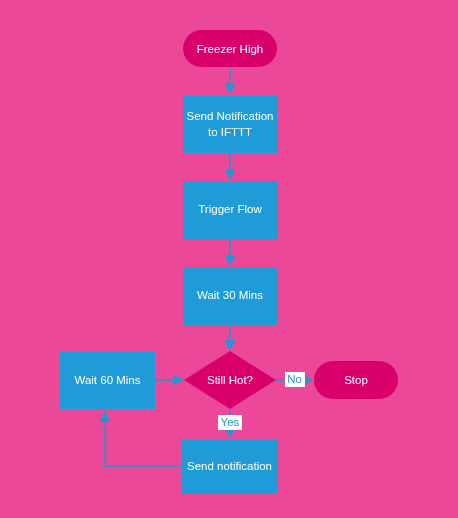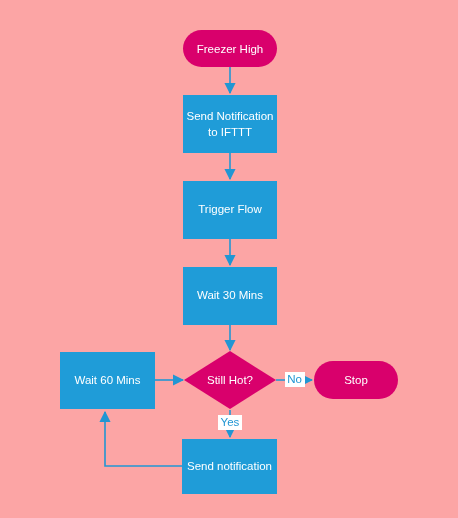--- a/index.html
+++ b/index.html
@@ -10,21 +10,21 @@
   body {
     width: 458px;
     height: 518px;
     font-family: "Liberation Sans", sans-serif;
     overflow: hidden;
   }
   #flowchart-canvas {
     position: relative;
     width: 458px;
     height: 518px;
-    background: #fca5a5;
+    background: #ec4899;
     text-align: center;
   }
   svg.diagram {
     display: block;
     width: 458px;
     height: 518px;
   }
   .node-label {
     font-family: "Liberation Sans", sans-serif;
     font-size: 11.5px;

